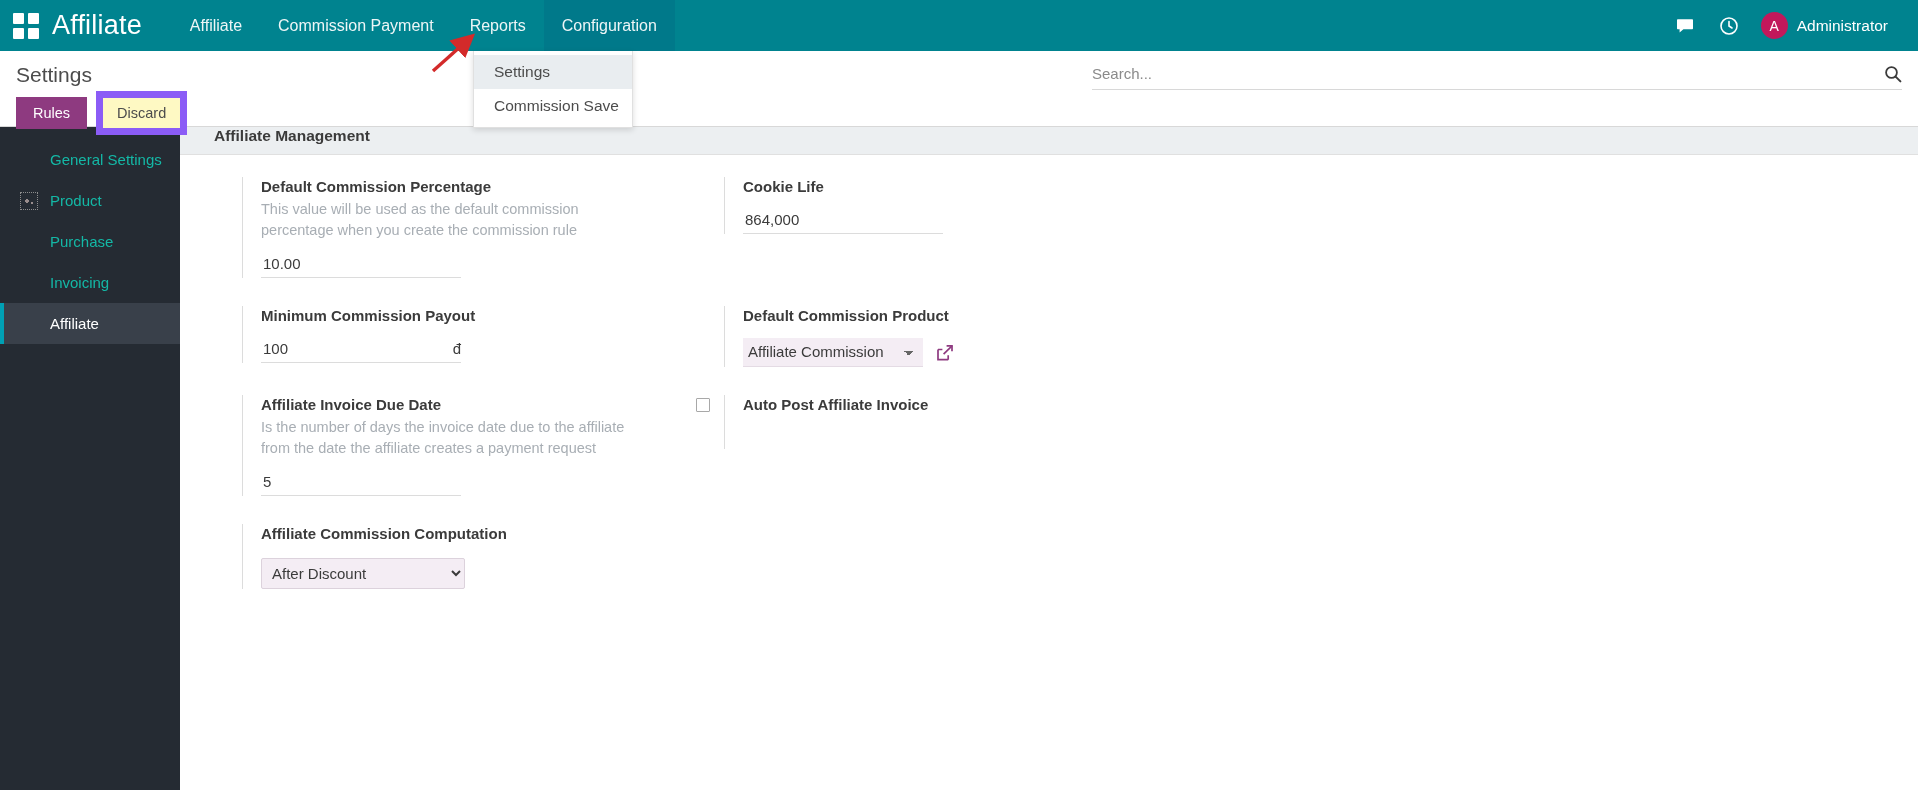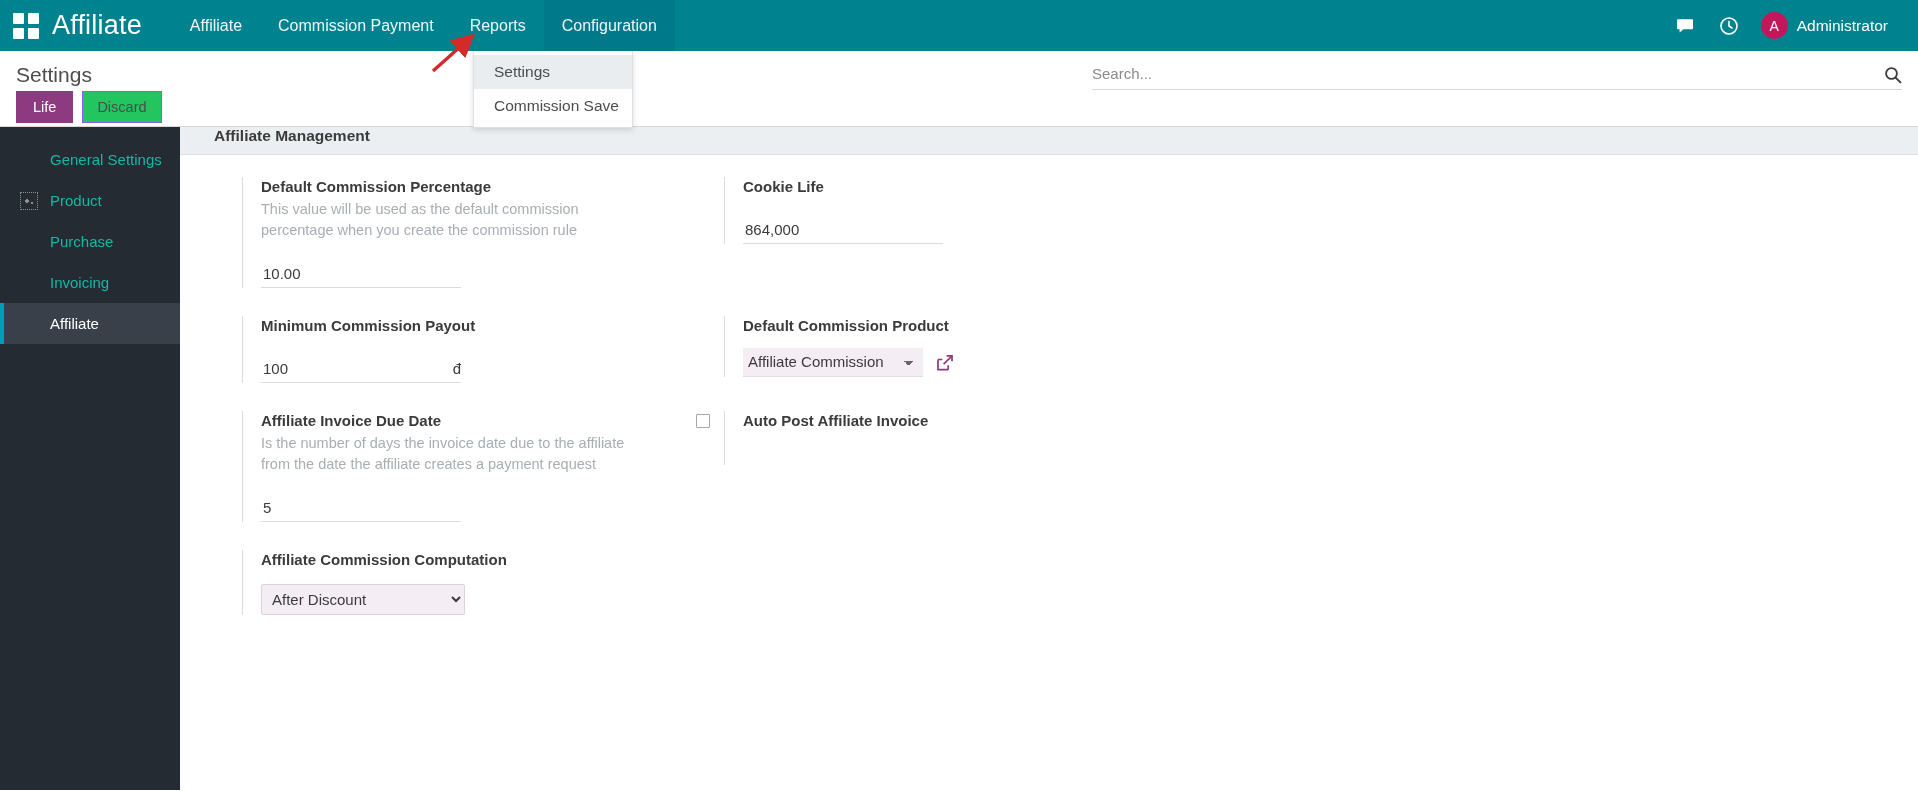--- a/index.html
+++ b/index.html
@@ -148,34 +148,34 @@
     font-family: "Liberation Sans", sans-serif;
   }
   .btn-save {
     background: #8e3a80;
     color: #ffffff;
     border-color: #8e3a80;
     border-radius: 0;
     padding: 5px 16px;
   }
   .btn-discard {
-    background: #22c55e;
+    background: #fef9c3;
     color: #4c4c4c;
-    border: 1px solid #8b5cf6;
+    border: 7px solid #8b5cf6;
     margin-left: 9px;
     padding: 5px 14px;
   }
 
   .cp-search {
     position: absolute;
     right: 16px;
     top: 12px;
     width: 810px;
     display: flex;
-    align-items: flex-end;
+    align-items: center;
     border-bottom: 1px solid #d8d8d8;
     padding-bottom: 5px;
   }
   .cp-search input {
     flex: 1;
     border: none;
     outline: none;
     font-size: 15px;
     color: #4c4c4c;
     font-family: "Liberation Sans", sans-serif;
@@ -304,21 +304,21 @@
     color: #3b3b3b;
     line-height: 20px;
     margin-bottom: 2px;
   }
   .setting-help {
     font-size: 14.5px;
     color: #a8aeb4;
     line-height: 21px;
     max-width: 410px;
   }
-  .field-row { margin-top: 20px; display: flex; align-items: center; }
+  .field-row { margin-top: 10px; display: flex; align-items: center; }
   .text-input {
     width: 200px;
     border: none;
     border-bottom: 1px solid #dcdcdc;
     outline: none;
     font-size: 15px;
     color: #3b3b3b;
     font-family: "Liberation Sans", sans-serif;
     padding: 4px 2px 5px 2px;
     background: transparent;
@@ -424,21 +424,21 @@
         <path d="M0,0 L7,3.5 L0,7 z" fill="#d32a2a"></path>
       </marker>
     </defs>
     <line x1="13" y1="38" x2="50" y2="5" stroke="#d32a2a" stroke-width="3.4" marker-end="url(#ah)"></line>
   </svg>
 </div>
 
 <div class="control-panel">
   <div class="cp-title">Settings</div>
   <div class="cp-buttons">
-    <button class="btn btn-save">Life</button>
+    <button class="btn btn-save">Rules</button>
     <button class="btn btn-discard">Discard</button>
   </div>
   <div class="cp-search">
     <input type="text" class="search-field" placeholder="Search..." style="">
     <span class="search-icon-btn">
       <svg width="18" height="18" viewBox="0 0 18 18">
         <circle cx="7.5" cy="7.5" r="5.4" fill="none" stroke="#3b3b3b" stroke-width="1.8"></circle>
         <line x1="11.6" y1="11.6" x2="16.4" y2="16.4" stroke="#3b3b3b" stroke-width="2" stroke-linecap="round"></line>
       </svg>
     </span>

